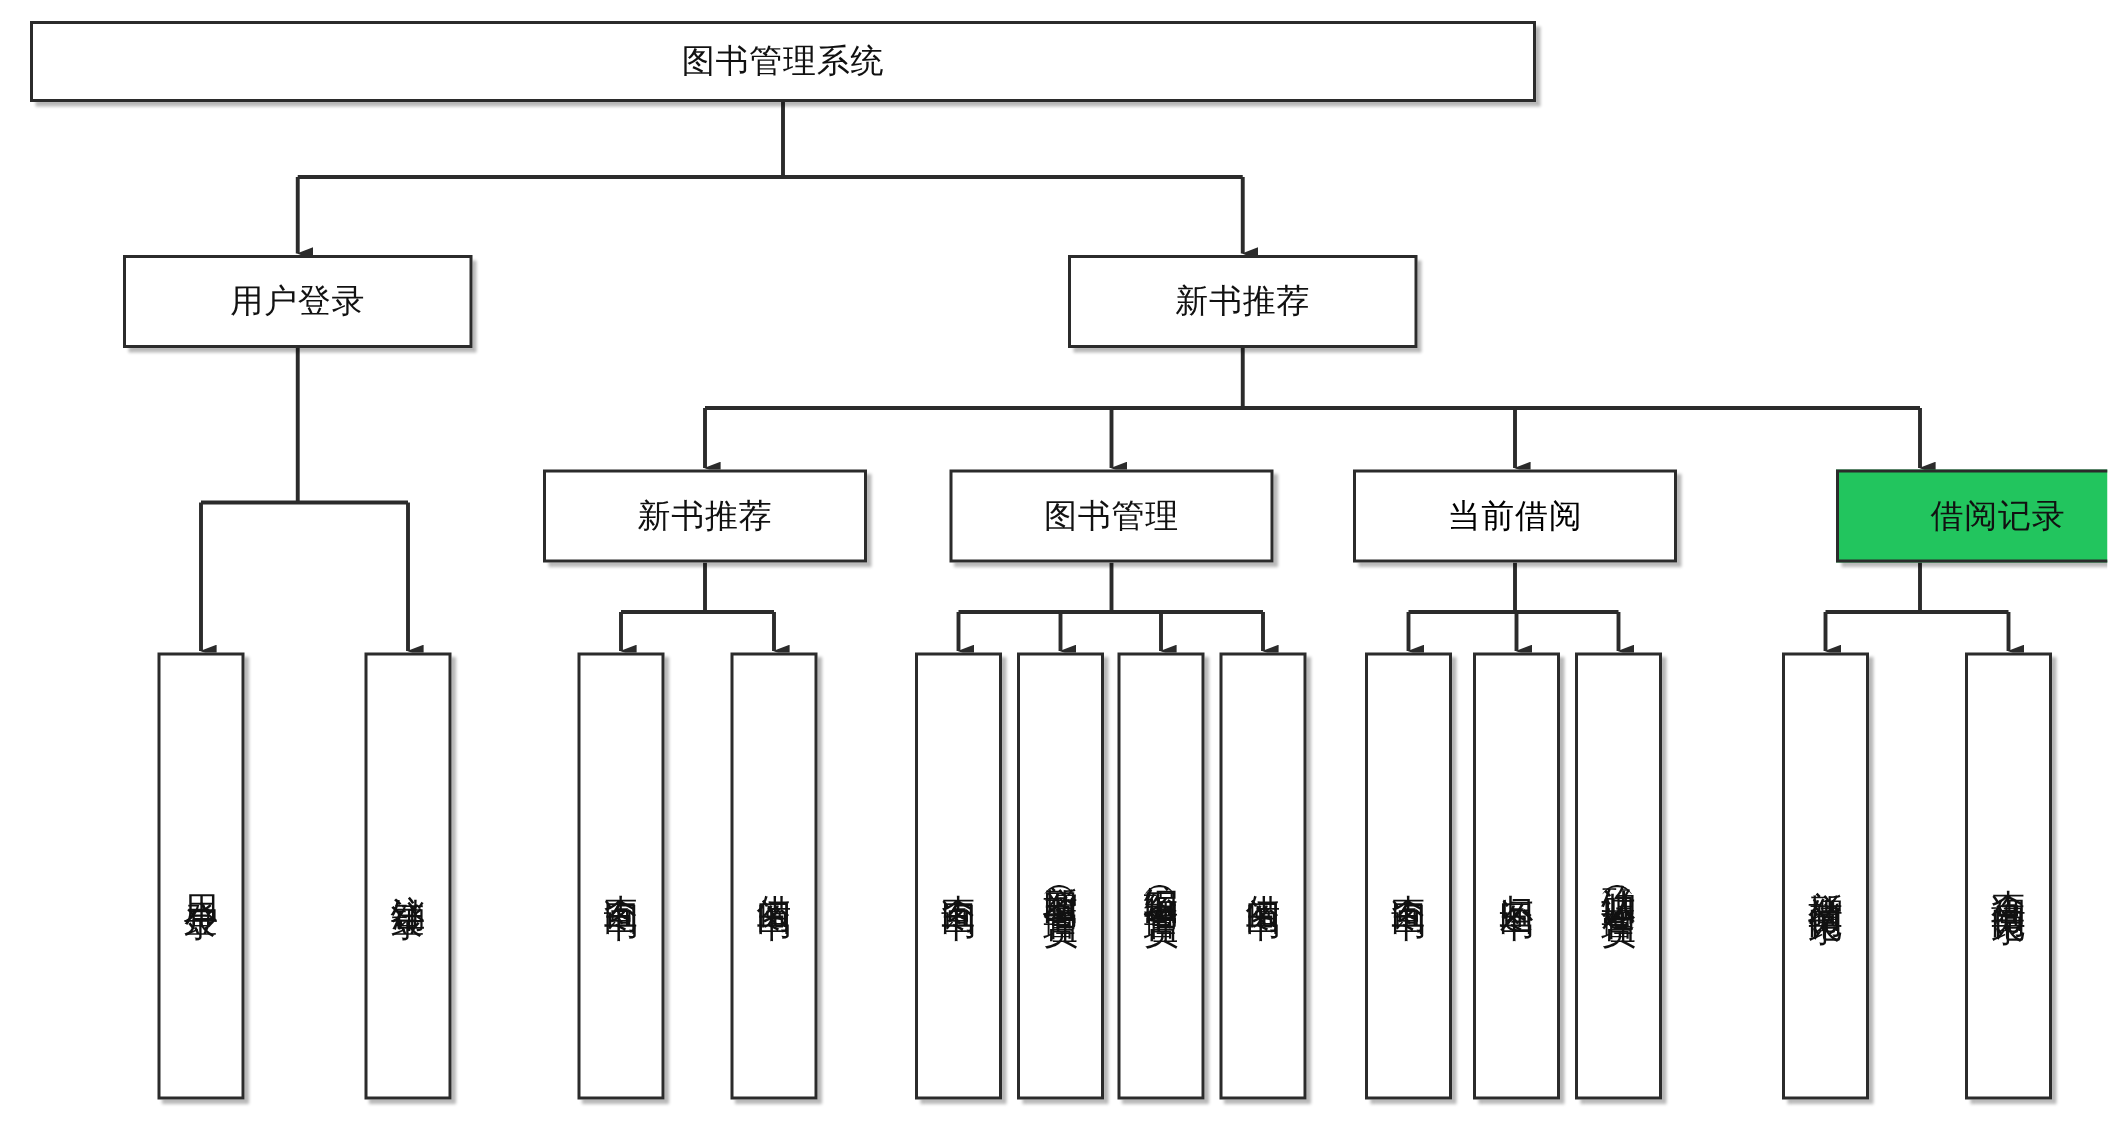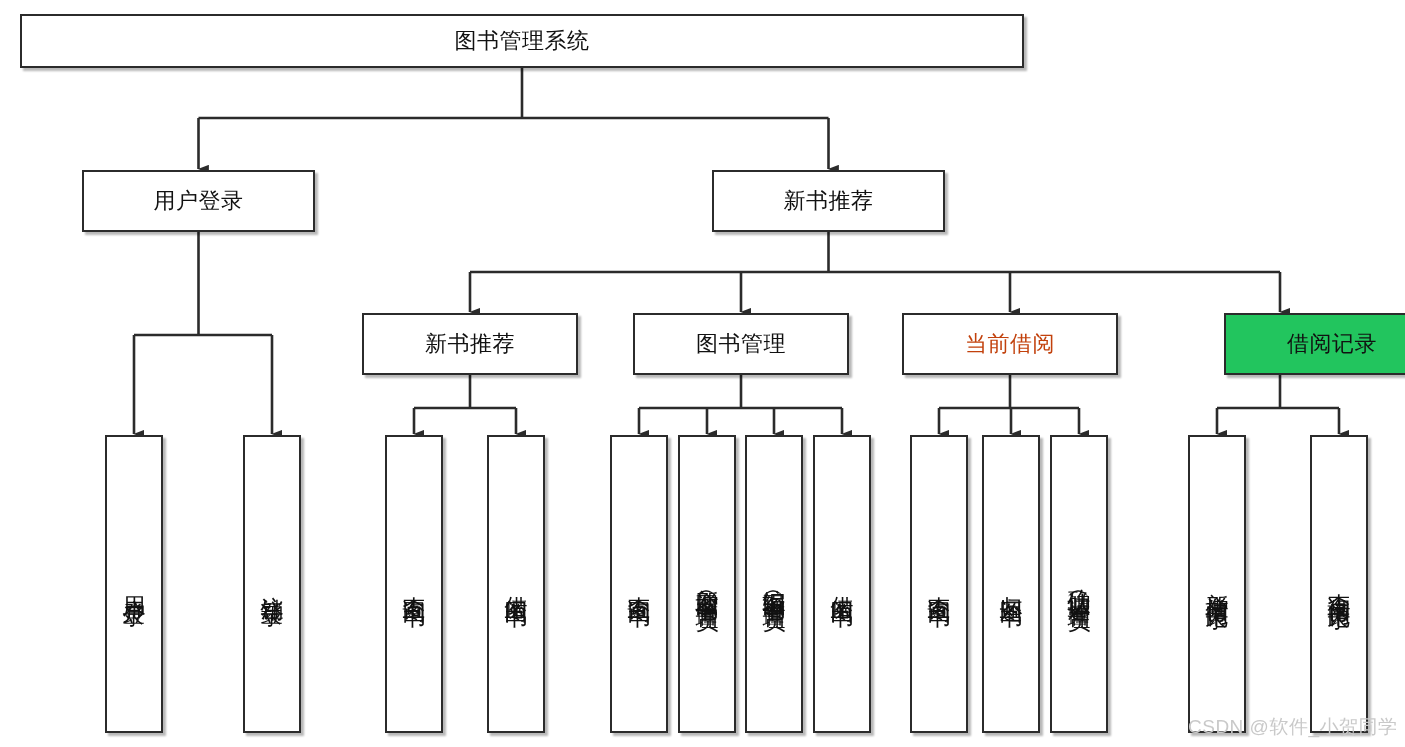--- a/index.html
+++ b/index.html
@@ -119,21 +119,21 @@
       <div class="node-box" style="left: 712px; top: 170px; width: 233px; height: 62px; border-color: rgb(43, 43, 43); background: rgb(255, 255, 255);">
         <span class="node-label" style="color: rgb(17, 17, 17);">新书推荐</span>
       </div>
       <div class="node-box" style="left: 362px; top: 313px; width: 216px; height: 62px; border-color: rgb(43, 43, 43); background: rgb(255, 255, 255); justify-content: center;">
         <span class="node-label" style="color: rgb(17, 17, 17);">新书推荐</span>
       </div>
       <div class="node-box" style="left: 633px; top: 313px; width: 216px; height: 62px; border-color: rgb(43, 43, 43); background: rgb(255, 255, 255);">
         <span class="node-label" style="color: rgb(17, 17, 17);">图书管理</span>
       </div>
       <div class="node-box" style="left: 902px; top: 313px; width: 216px; height: 62px; border-color: rgb(43, 43, 43); background: rgb(255, 255, 255);">
-        <span class="node-label" style="color: #c2410c;">当前借阅</span>
+        <span class="node-label" style="color: #000000;">当前借阅</span>
       </div>
       <div class="node-box" style="left: 1224px; top: 313px; width: 216px; height: 62px; border-color: rgb(43, 43, 43); background: #22c55e;">
         <span class="node-label" style="color: rgb(17, 17, 17);">借阅记录</span>
       </div>
       <div class="node-box vertical" style="left: 105px; top: 435px; width: 58px; height: 298px; border-color: rgb(43, 43, 43); background: rgb(255, 255, 255);">
         <span class="node-label" style="color: rgb(17, 17, 17);">用户登录</span>
       </div>
       <div class="node-box vertical" style="left: 243px; top: 435px; width: 58px; height: 298px; border-color: rgb(43, 43, 43); background: rgb(255, 255, 255);">
         <span class="node-label" style="color: rgb(17, 17, 17);">注销登录</span>
       </div>
@@ -165,15 +165,14 @@
         <span class="node-label" style="color: rgb(17, 17, 17);">确认归还（管理员）</span>
       </div>
       <div class="node-box vertical" style="left: 1188px; top: 435px; width: 58px; height: 298px; border-color: rgb(43, 43, 43); background: rgb(255, 255, 255);">
         <span class="node-label" style="color: rgb(17, 17, 17);">新增借阅记录</span>
       </div>
       <div class="node-box vertical" style="left: 1310px; top: 435px; width: 58px; height: 298px; border-color: rgb(43, 43, 43); background: rgb(255, 255, 255);">
         <span class="node-label" style="color: rgb(17, 17, 17);">查询借阅记录</span>
       </div>
     </div>
 
-  <div class="watermark" style="left:1188px; top:714px;">CSDN @软件_小贺同学</div>
 
 </div>
 
 </body></html>

